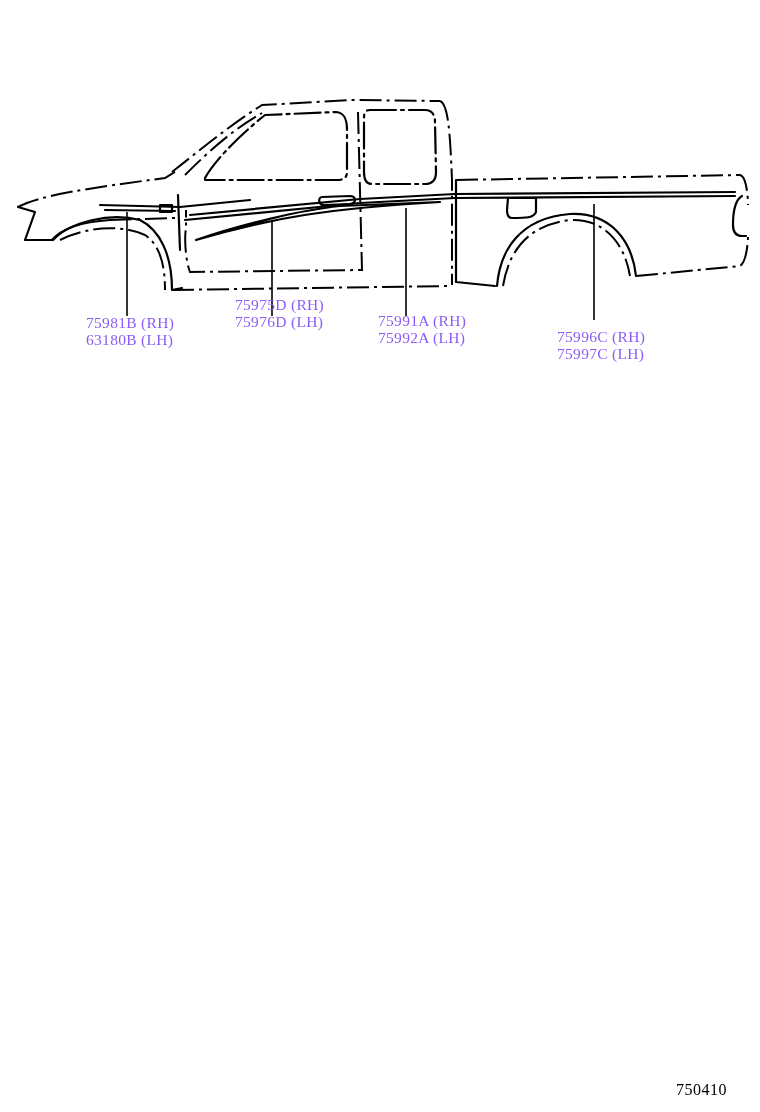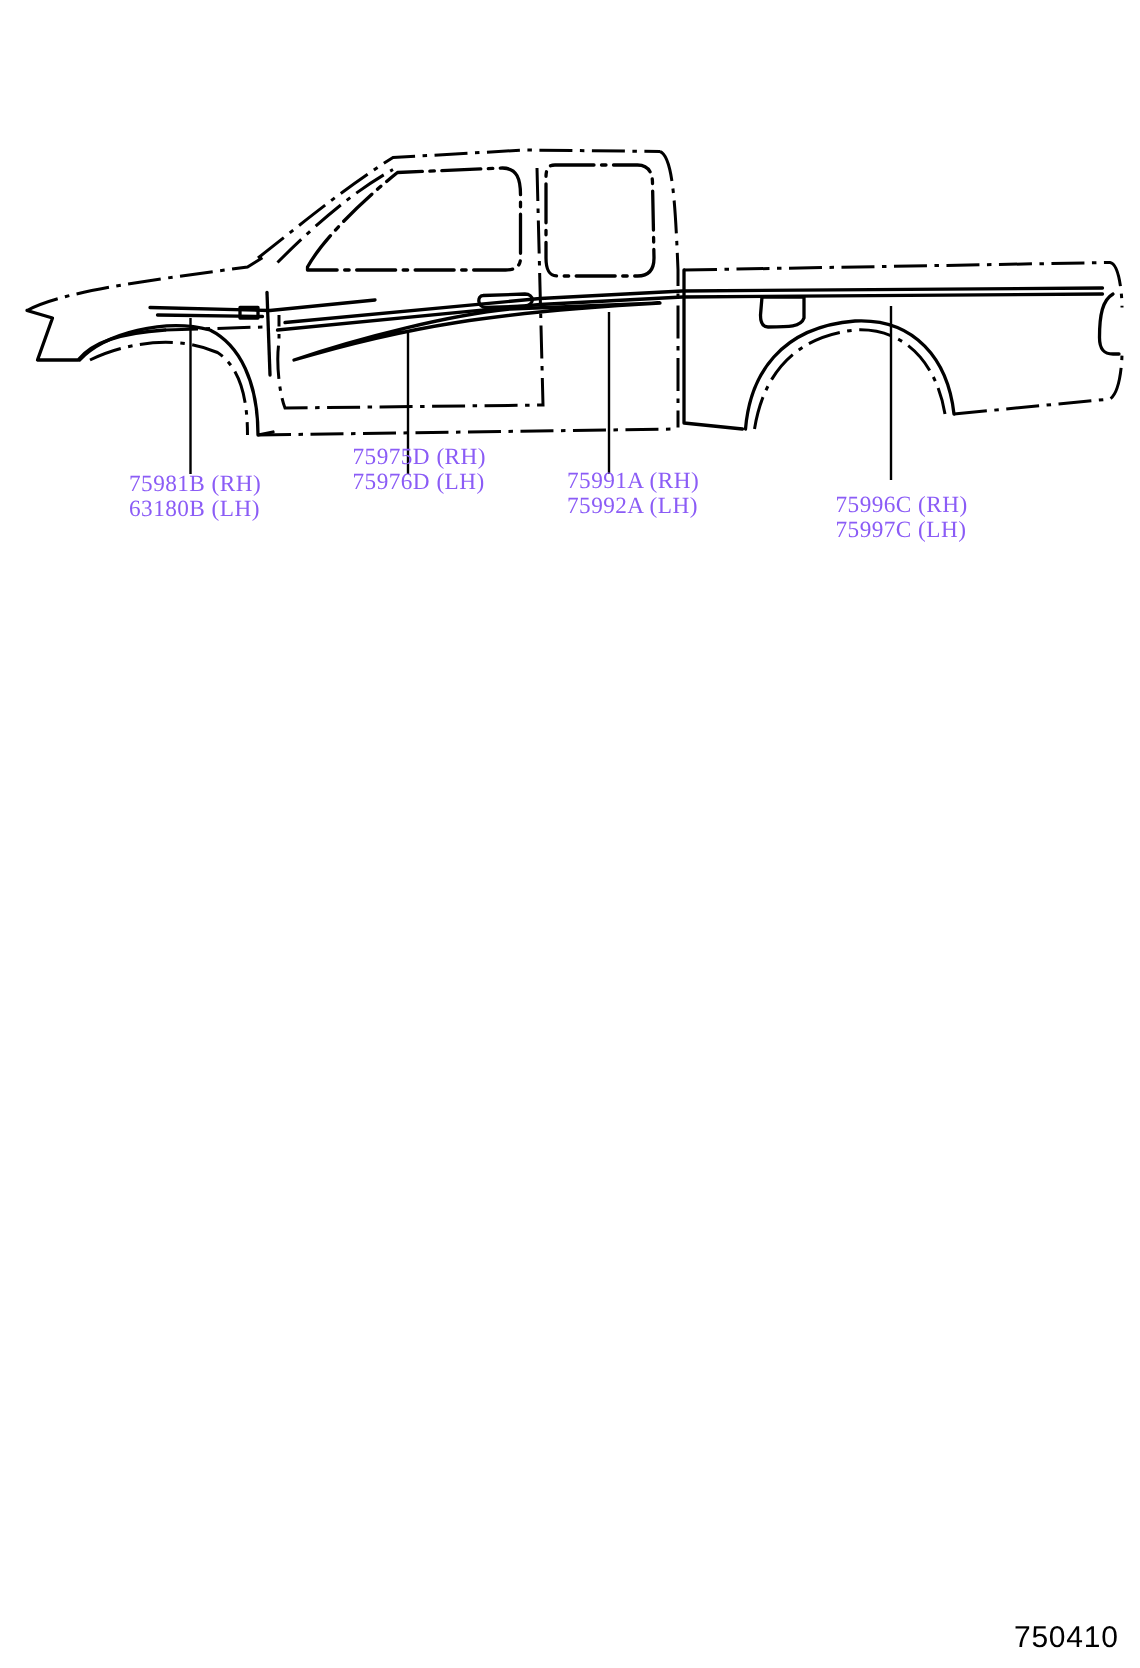--- a/index.html
+++ b/index.html
@@ -3,22 +3,22 @@
 <meta charset="utf-8">
 <style>
   html, body { margin: 0; padding: 0; background: #ffffff; }
   body { width: 760px; height: 1112px; position: relative; overflow: hidden;
          font-family: "DejaVu Sans", sans-serif; color: #000; }
   #diagram { position: absolute; left: 0; top: 0; width: 760px; height: 1112px; }
   .label { position: absolute; font-family: Liberation Serif, serif;
            font-size: 15.5px; line-height: 17px; letter-spacing: 0.3px;
            white-space: nowrap; color: #8b5cf6; }
   .label div { height: 17px; }
-  .code { position: absolute; font-family: Liberation Sans, sans-serif;
-          font-size: 20px; letter-spacing: 0.5px; color: #000; }
+  .code { position: absolute; font-family: Liberation Serif, serif;
+          font-size: 16px; letter-spacing: 0.5px; color: #000; }
   svg .solid { fill: none; stroke: #000; stroke-width: 2.2; stroke-linecap: round; stroke-linejoin: round; }
   svg .dash { fill: none; stroke: #000; stroke-width: 2; stroke-dasharray: 22 5 3 5; }
   svg .leader { fill: none; stroke: #000; stroke-width: 1.6; }
 </style>
 </head>
 <body>
 
 <svg id="diagram" viewBox="0 0 760 1112" xmlns="http://www.w3.org/2000/svg">
 
   <path class="dash" d="M18,207 C40,195 90,188 165,178 L178,170"></path>

